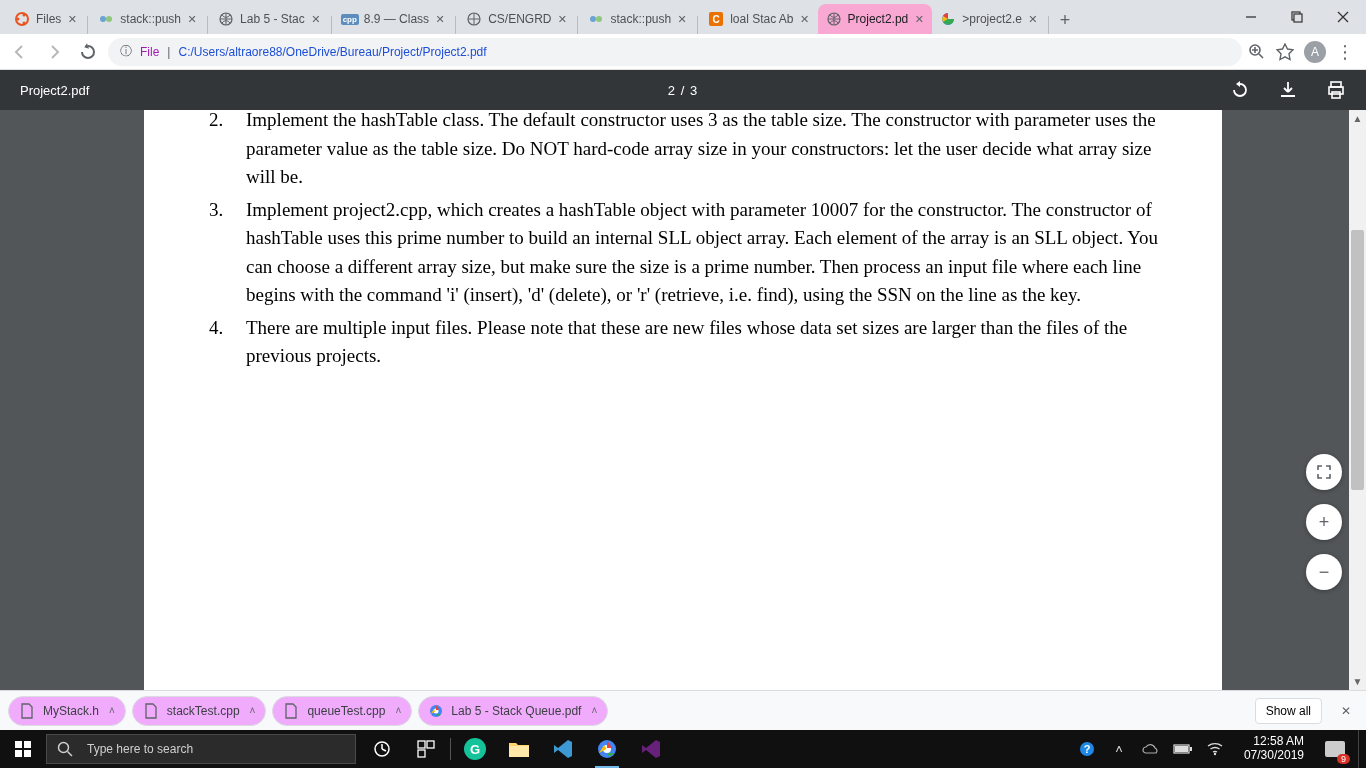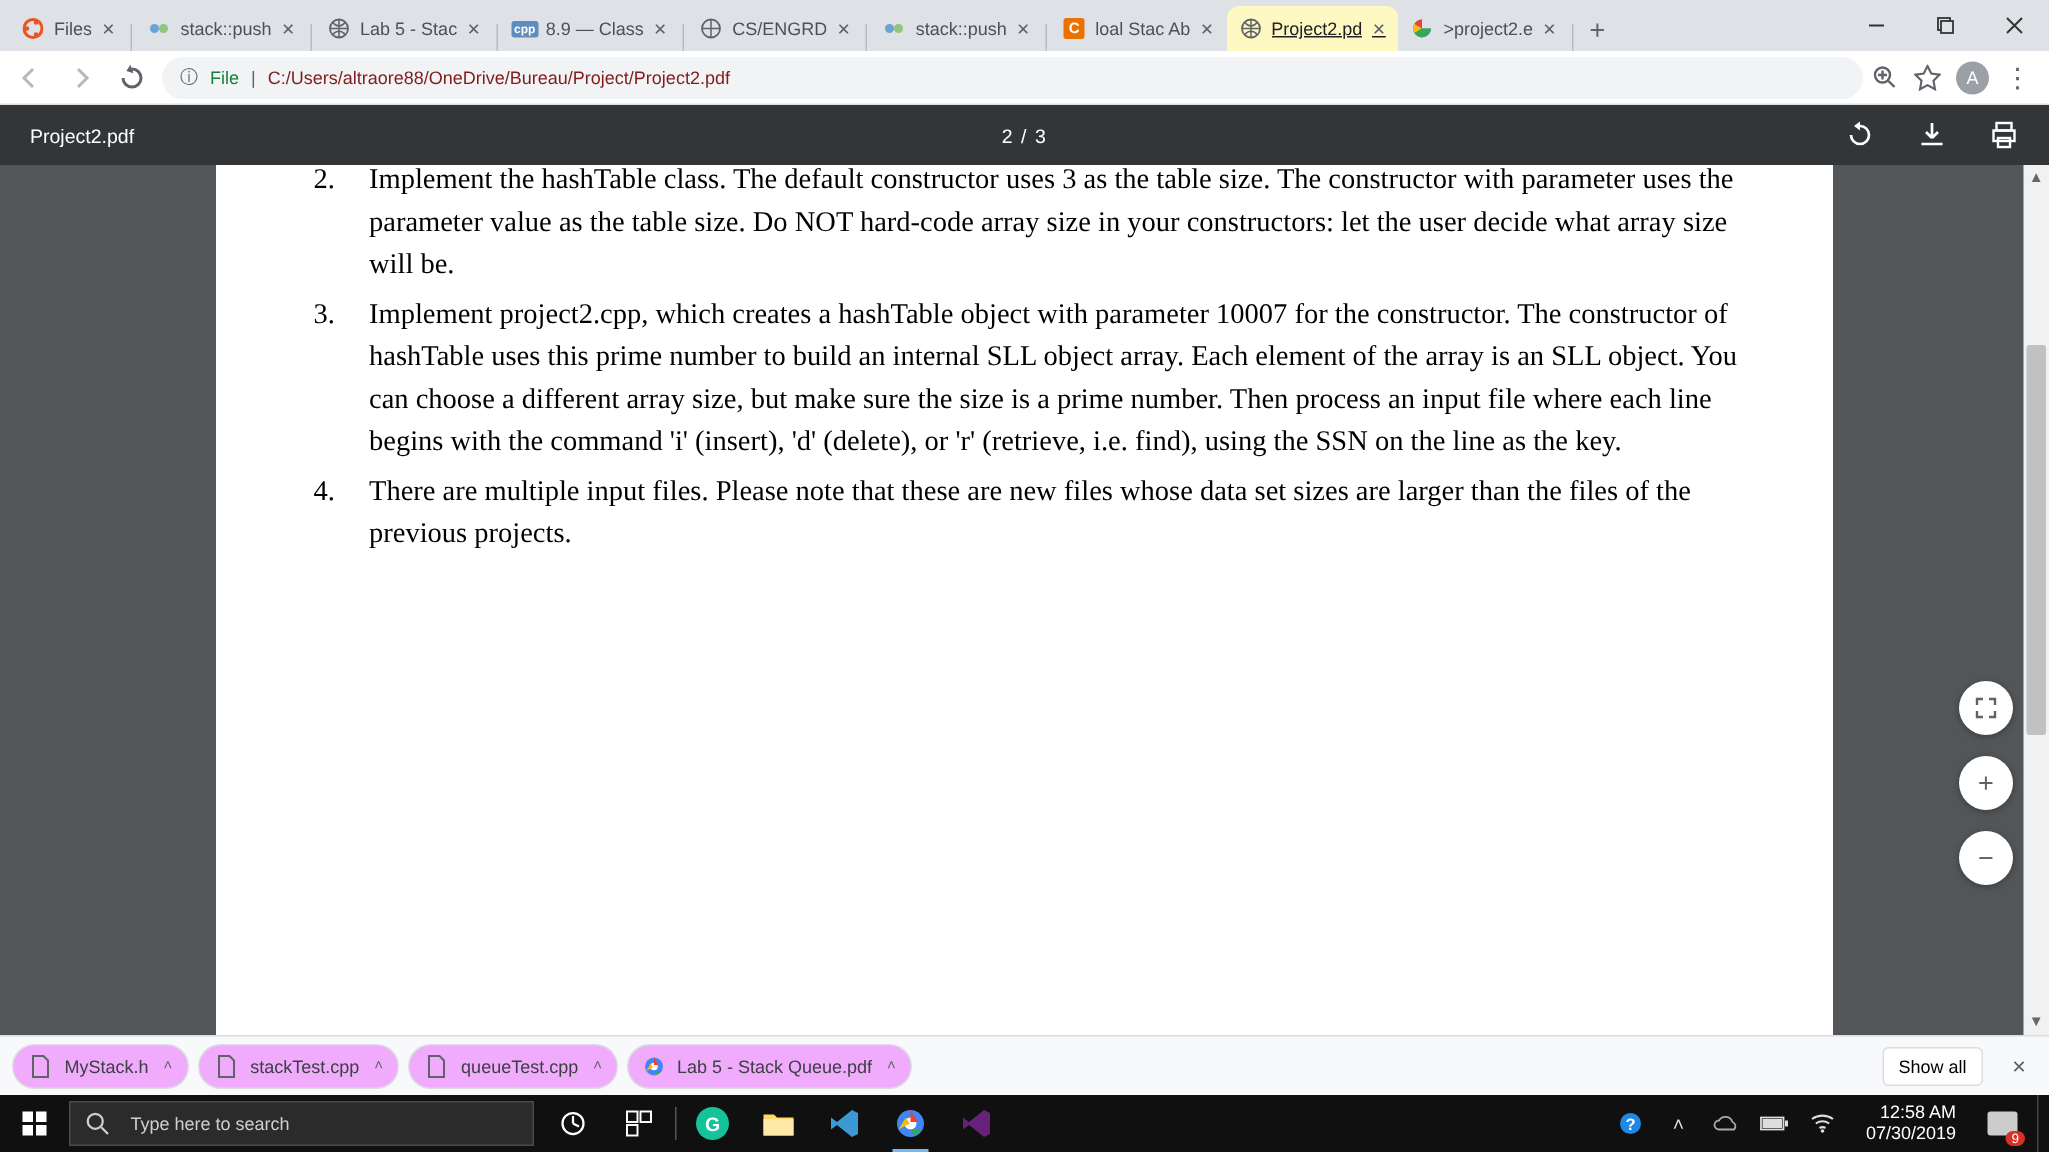--- a/index.html
+++ b/index.html
@@ -1,36 +1,36 @@
 <!DOCTYPE html>
 <html><head>
 <meta charset="utf-8">
 <style>
   * { margin: 0; padding: 0; box-sizing: border-box; }
   body { font-family: "Segoe UI", Arial, sans-serif; font-size: 12px; background: #fff; overflow: hidden; width: 1366px; height: 768px; position: relative; }
 
   
   .tabstrip { display: flex; align-items: flex-end; height: 34px; background: #dee1e6; padding-left: 6px; padding-right: 120px; position: relative; }
   .tab { display: flex; align-items: center; height: 30px; padding: 0 6px 0 8px; border-radius: 8px 8px 0 0; max-width: 134px; min-width: 0; font-size: 12px; color: #4d5156; position: relative; cursor: pointer; }
-  .tab.active { background: #fef9c3; color: #202124; text-decoration: underline; }
+  .tab.active { background: #f9a8d4; color: #202124; }
   .tab .favicon { width: 16px; height: 16px; margin-right: 6px; flex-shrink: 0; display:flex; align-items:center; justify-content:center; font-size: 14px; }
   .tab .title { white-space: nowrap; overflow: hidden; text-overflow: ellipsis; max-width: 78px; }
   .tab .tab-close { margin-left: 4px; width: 14px; height: 14px; display:flex; align-items:center; justify-content:center; flex-shrink:0; font-size:11px; color:#5f6368; }
   .tab-sep { width: 1px; height: 18px; background: #b8bbbf; margin: 0 2px; }
   .newtab { width: 28px; height:28px; display:flex; align-items:center; justify-content:center; color:#5f6368; font-size:18px; cursor:pointer; }
   .window-ctrls { position:absolute; right:0; top:0; height:34px; display:flex; align-items:center; }
   .window-ctrls div { width:46px; height:34px; display:flex; align-items:center; justify-content:center; color:#333; cursor:pointer; }
 
   
   .addrbar { display:flex; align-items:center; height:36px; background:#fff; border-bottom:1px solid #e0e0e0; padding:0 6px; gap:6px; }
   .nav-btn { width:28px; height:28px; display:flex; align-items:center; justify-content:center; color:#5f6368; border-radius:50%; cursor:pointer; }
   .nav-btn.disabled { color:#b8b8b8; cursor:default; }
   .omnibox { flex:1; display:flex; align-items:center; height:28px; border-radius:14px; background:#f1f3f4; padding:0 12px; color:#202124; gap:8px; }
   .omnibox .info { color:#5f6368; }
-  .omnibox .file { color:#15803d; }
+  .omnibox .file { color:#a21caf; }
   .omnibox .sep { color:#5f6368; }
   .addr-right { display:flex; align-items:center; gap:10px; padding-right:6px; }
   .avatar-badge { width:22px; height:22px; border-radius:50%; background:#9aa0a6; color:#fff; display:flex; align-items:center; justify-content:center; font-size:12px; }
 
   
   .pdf-toolbar { height:40px; background:#323639; color:#fff; display:flex; align-items:center; padding:0 20px; position:relative; }
   .pdf-title { font-size:13px; }
   .pdf-page { position:absolute; left:50%; transform:translateX(-50%); font-size:13px; letter-spacing:1px; }
   .pdf-actions { margin-left:auto; display:flex; gap:28px; font-size:18px; }
   .pdf-action { cursor:pointer; }
@@ -213,21 +213,21 @@
   <div class="nav-btn">
     <svg width="18" height="18" viewBox="0 0 18 18">
         <path d="M3 9a6 6 0 106-6" fill="none" stroke="currentColor" stroke-width="2"></path>
         <path d="M9 0v6l-4-3z" fill="currentColor" transform="rotate(-20 9 3)"></path>
       </svg>
   </div>
   <div class="omnibox">
     <span class="info">ⓘ</span>
     <span class="file">File</span>
     <span class="sep">|</span>
-    <span style="color:#7f1d1d">C:/Users/altraore88/OneDrive/Bureau/Project/Project2.pdf</span>
+    <span style="color:#1d4ed8">C:/Users/altraore88/OneDrive/Bureau/Project/Project2.pdf</span>
   </div>
   <div class="addr-right">
     <span style="color:#5f6368">
       <svg width="18" height="18" viewBox="0 0 18 18">
           <circle cx="7" cy="7" r="5" fill="none" stroke="currentColor" stroke-width="1.6"></circle>
           <path d="M11 11l4 4M4 7h6M7 4v6" stroke="currentColor" stroke-width="1.6"></path>
         </svg>
     </span>
     <span style="color:#5f6368">
       <svg width="18" height="18" viewBox="0 0 18 18">

